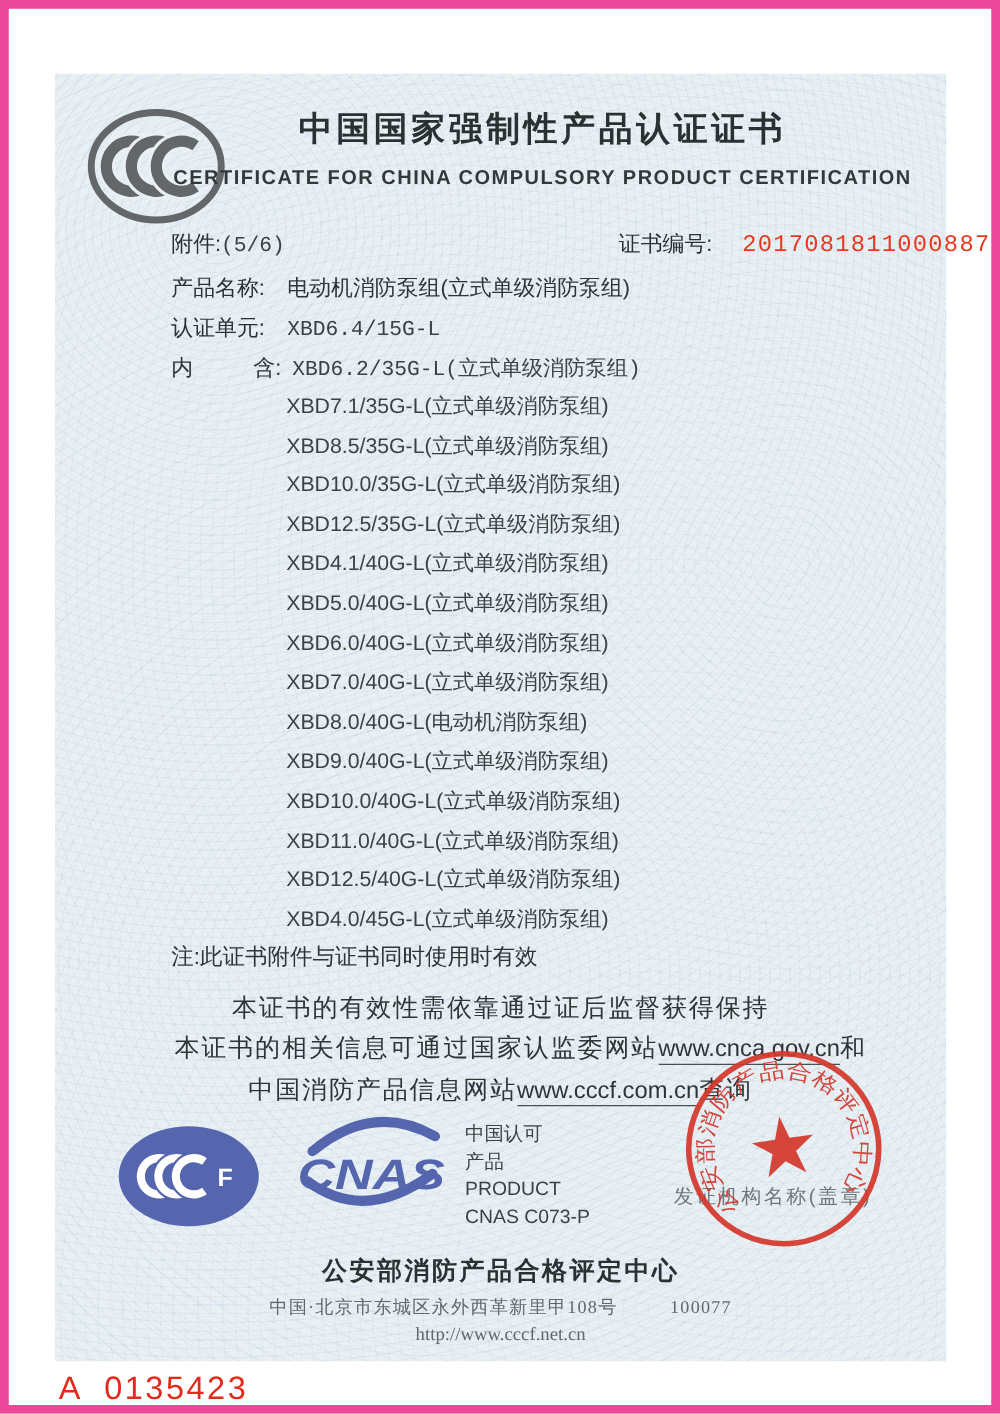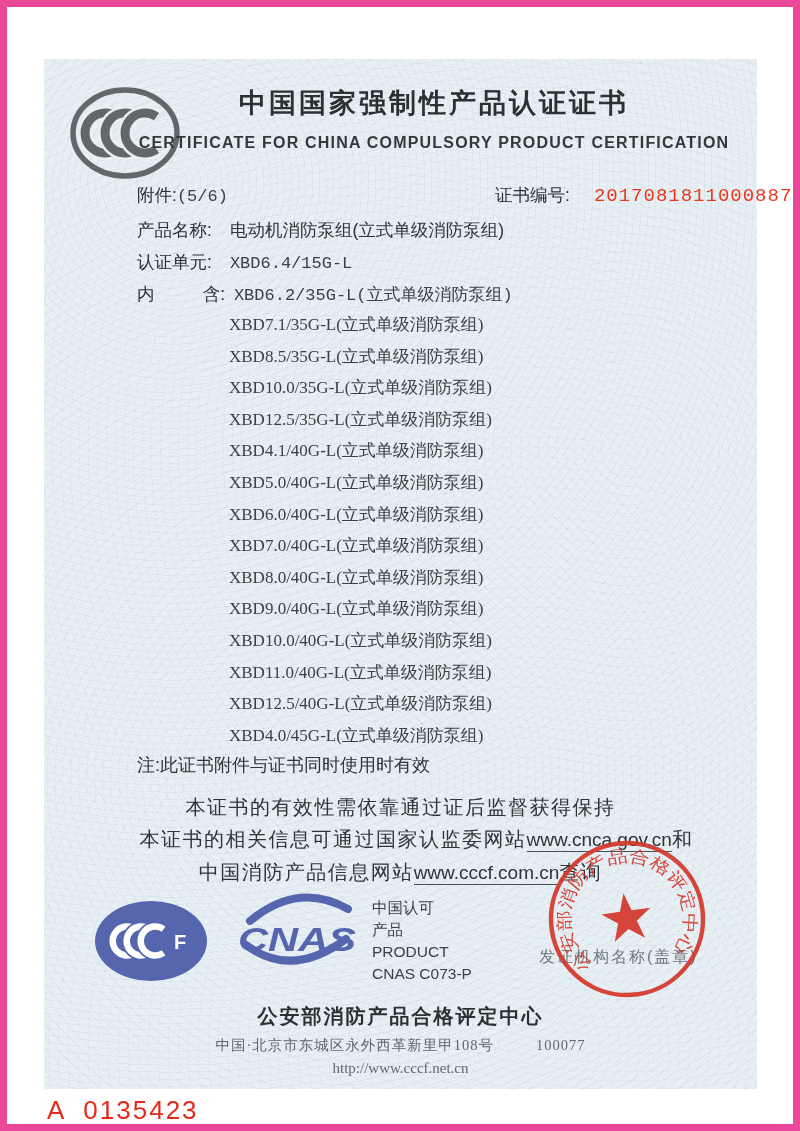--- a/index.html
+++ b/index.html
@@ -31,21 +31,21 @@
   
   .row { position:absolute; height:32px; line-height:32px; font-size:17.5px; color:#2f3437; white-space:nowrap; }
   .lab { font-weight:500; color:#2b3033; }
   .mono { font-family:"Liberation Mono","DejaVu Sans Mono",monospace; font-size:17px; color:#3c4144; }
   .lab-col { display:inline-block; width:88px; }
   .spread { display:inline-flex; width:88px; justify-content:space-between; }
   .certno-label { font-weight:500; color:#2b3033; }
   .certno-val { font-family:"Liberation Mono","DejaVu Sans Mono",monospace; font-size:19px; color:#e8391f; letter-spacing:1px; margin-left:24px; }
 
   .models-rest { position:absolute; left:185px; top:250px; }
-  .model-line { height:31.6px; line-height:31.6px; font-family:Liberation Serif, serif; font-size:17px; color:#3c4144; white-space:nowrap; }
+  .model-line { height:31.6px; line-height:31.6px; font-family:Liberation Sans, sans-serif; font-size:17px; color:#3c4144; white-space:nowrap; }
 
   
   .vline { position:absolute; left:0; width:713px; text-align:center; height:33px; line-height:33px; font-size:20px; letter-spacing:1.5px; color:#2f3437; }
   .url { font-family:"Liberation Sans",sans-serif; font-size:19px; letter-spacing:0; border-bottom:1.5px solid #4a4f52; padding-bottom:1px; }
 
   
   .cccf-logo { left:48px; top:839px; }
   .cnas-logo { left:190px; top:828px; }
   .accred { left:328px; top:838px; font-size:15.5px; line-height:22px; color:#3c4144; }
 
@@ -111,21 +111,21 @@
 
     <div class="models-rest" id="models-rest">
         <div class="model-line">XBD7.1/35G-L(立式单级消防泵组)</div>
         <div class="model-line">XBD8.5/35G-L(立式单级消防泵组)</div>
         <div class="model-line">XBD10.0/35G-L(立式单级消防泵组)</div>
         <div class="model-line">XBD12.5/35G-L(立式单级消防泵组)</div>
         <div class="model-line">XBD4.1/40G-L(立式单级消防泵组)</div>
         <div class="model-line">XBD5.0/40G-L(立式单级消防泵组)</div>
         <div class="model-line">XBD6.0/40G-L(立式单级消防泵组)</div>
         <div class="model-line">XBD7.0/40G-L(立式单级消防泵组)</div>
-        <div class="model-line">XBD8.0/40G-L(立式单级消防泵组)</div>
+        <div class="model-line">XBD8.0/40G-L(电动机消防泵组)</div>
         <div class="model-line">XBD9.0/40G-L(立式单级消防泵组)</div>
         <div class="model-line">XBD10.0/40G-L(立式单级消防泵组)</div>
         <div class="model-line">XBD11.0/40G-L(立式单级消防泵组)</div>
         <div class="model-line">XBD12.5/40G-L(立式单级消防泵组)</div>
         <div class="model-line">XBD4.0/45G-L(立式单级消防泵组)</div>
       </div>
 
     <div class="row" style="left:93px; top:690px; font-size:18px;">注:此证书附件与证书同时使用时有效</div>
 
     <div class="vline" style="top:732px;">本证书的有效性需依靠通过证后监督获得保持</div>

